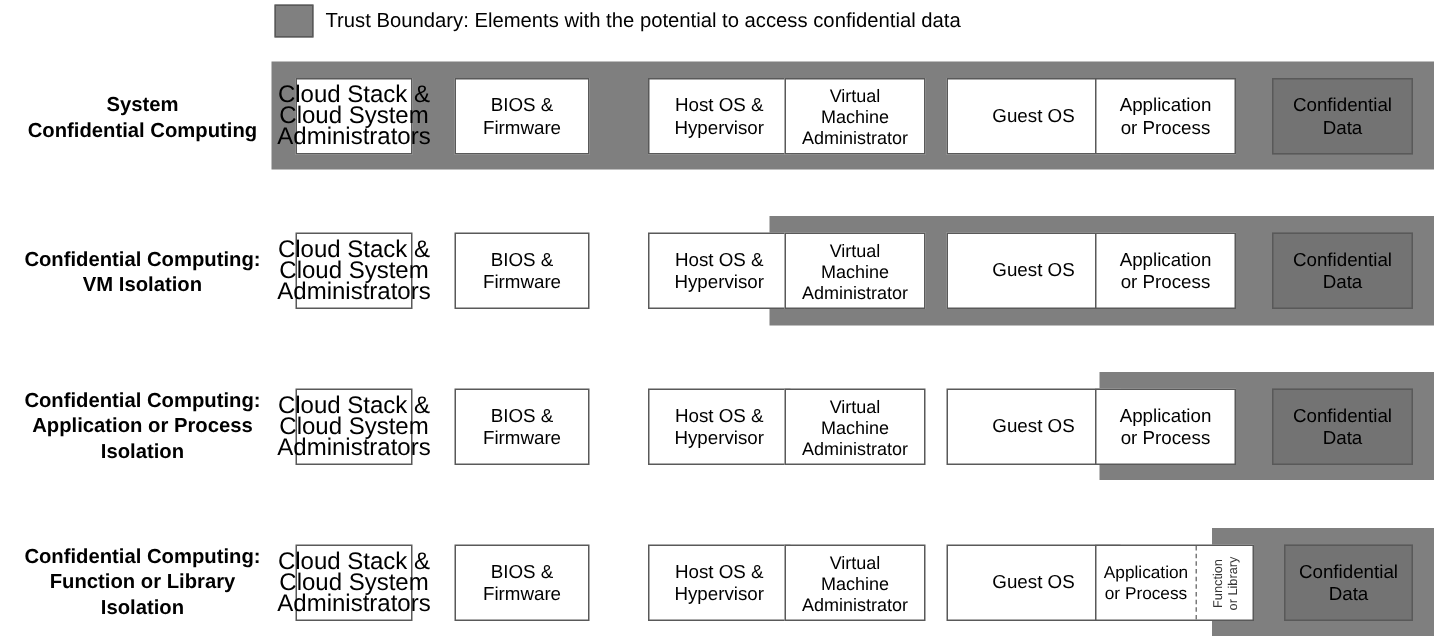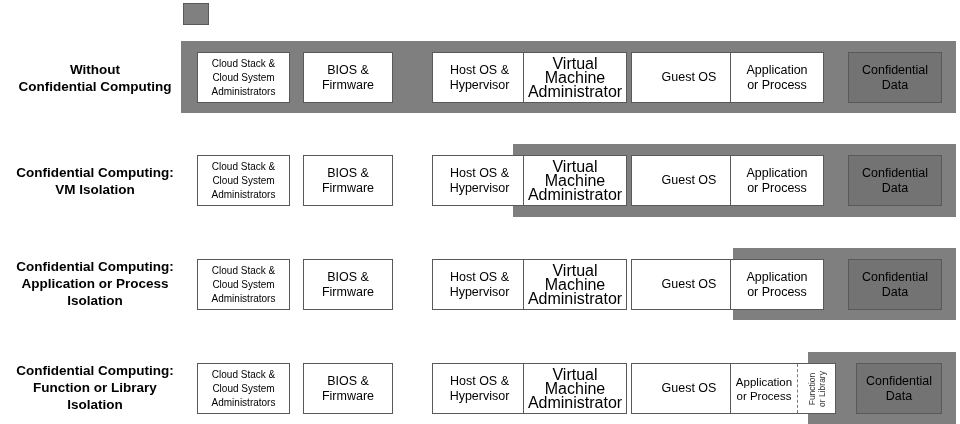--- a/index.html
+++ b/index.html
@@ -29,24 +29,24 @@
   }
   .rl1{top:61px;} .rl2{top:164px;} .rl3{top:258px;} .rl4{top:362px;}
   
   .box{
     position:absolute;z-index:2;box-sizing:border-box;
     height:51px;background:#fff;border:1px solid #595959;
     display:flex;align-items:center;justify-content:center;
     text-align:center;font-size:12.5px;line-height:15px;white-space:pre-line;
   }
   .r1 .box{top:52px;} .r2 .box{top:155px;} .r3 .box{top:259px;} .r4 .box{top:363px;}
-  .c0{left:197px;width:93px;font-size:10px;line-height:14px;}
+  .c0{left:197px;width:78px;font-size:16px;line-height:14px;}
   .c1{left:303px;width:90px;}
   .c2{left:432px;width:95px;}
-  .c3{left:523px;width:104px;font-size:16px;line-height:14px;}
+  .c3{left:523px;width:94px;font-size:12px;line-height:14px;}
   .c4{left:631px;width:116px;}
   .c5{left:730px;width:94px;}
   .c6{left:848px;width:94px;background:#737373;}
   
   .r4 .c5{width:106px;padding:0;}
   .split{display:flex;align-items:stretch;}
   .split-main{flex:1;display:flex;align-items:center;justify-content:center;
     font-size:11.5px;line-height:14px;white-space:pre-line;}
   .split-divider{width:0;border-left:1px dashed #7a7a7a;}
   .split-seg{width:37px;display:flex;align-items:center;justify-content:center;overflow:visible;}
@@ -54,25 +54,26 @@
     white-space:pre-line;text-align:center;color:#333;}
   .r4 .c6{left:856px;width:86px;}
 </style>
 </head>
 <body>
 
 <div id="diagram">
 
   <div class="legend">
     <div class="legend-swatch"></div>
+    <div class="legend-label">Trust Boundary: Elements with the potential to access confidential data</div>
   </div>
 
   <div class="row r1">
     <div class="band b1"></div>
-    <div class="row-label rl1">Without
+    <div class="row-label rl1">System
 Confidential Computing</div>
     <div class="box c0">Cloud Stack &amp;
 Cloud System
 Administrators</div>
     <div class="box c1">BIOS &amp;
 Firmware</div>
     <div class="box c2">Host OS &amp;
 Hypervisor</div>
     <div class="box c3">Virtual
 Machine

